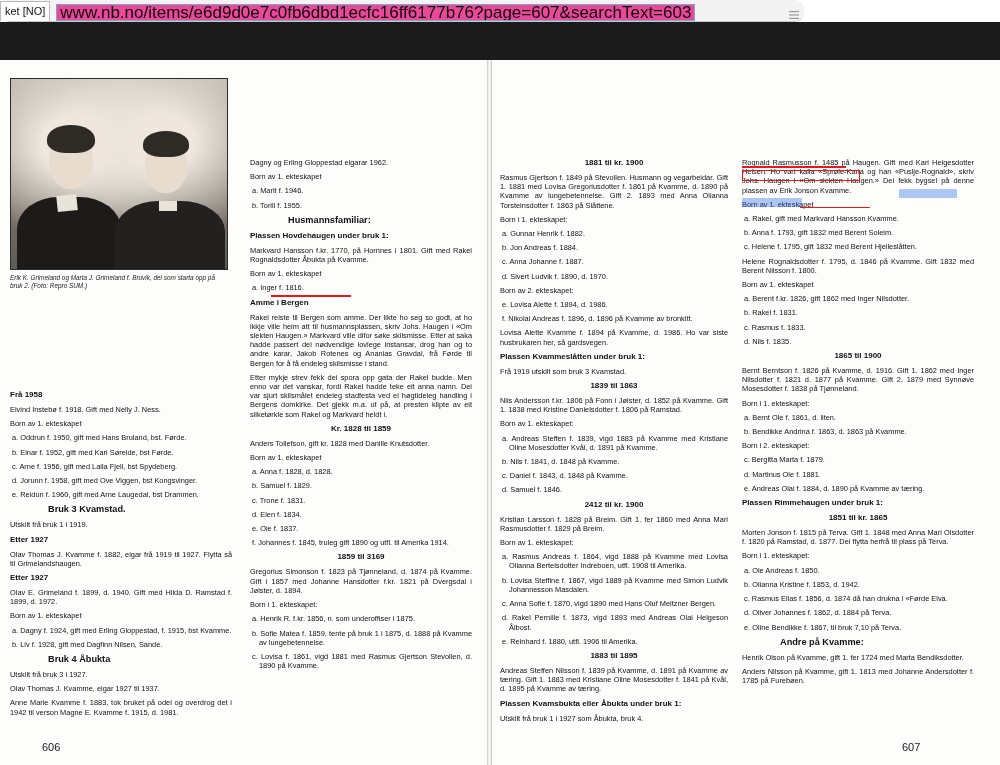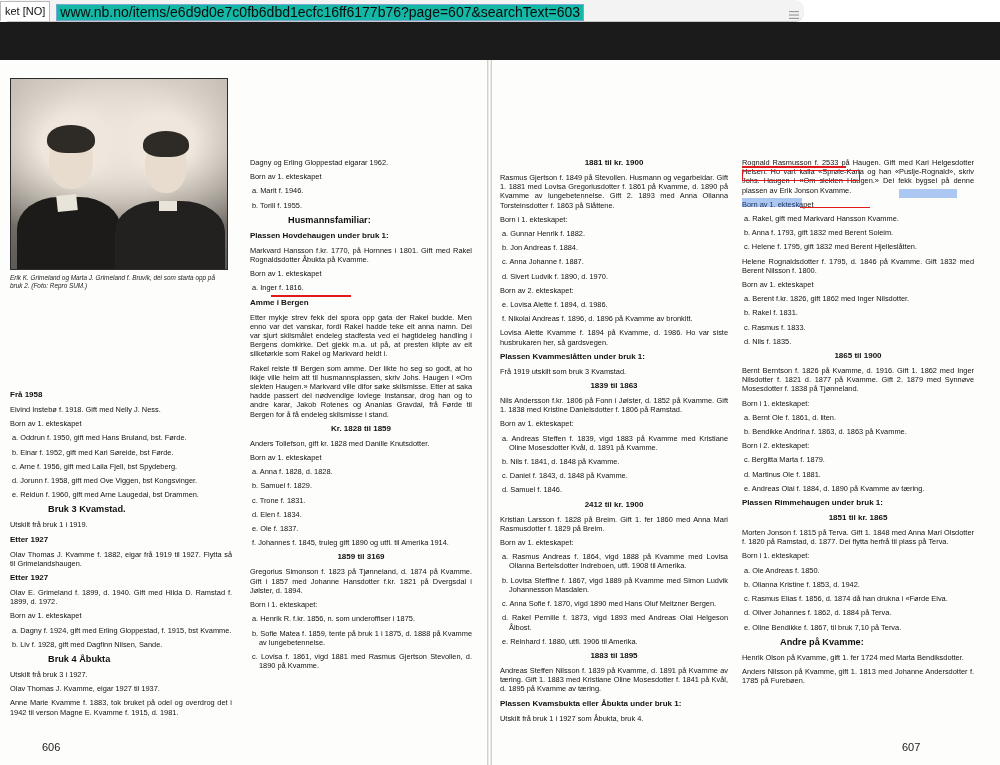--- a/index.html
+++ b/index.html
@@ -17,22 +17,22 @@
     position: absolute; top: 0; left: 0; width: 804px; height: 22px;
     background: #f3f3f3; border-bottom: 1px solid #c8c8c8;
     display: flex; align-items: flex-end; border-radius: 9px;
   }
   .tab-label {
     font-size: 11px; color: #111; padding: 0 4px; white-space: nowrap;
     background: #ffffff; border: 1px solid #b9b9b9; border-bottom: none;
     height: 20px; line-height: 19px; margin-left: 0px; max-width: 60px; overflow: hidden;
   }
   .url-bar {
-    margin-left: 6px; height: 17px; background: #14b8a6; border: 1px solid #7aa7d0;
-    color: #0b0b0b; font-size: 14px; line-height: 15px; padding: 0 3px;
+    margin-left: 6px; height: 17px; background: #ec4899; border: 1px solid #7aa7d0;
+    color: #0b0b0b; font-size: 17px; line-height: 15px; padding: 0 3px;
     white-space: nowrap; overflow: hidden; flex: 0 0 auto;
   }
   .chrome-right { margin-left: auto; display:flex; align-items:center; gap:6px; padding-right:4px;}
   .chrome-ico { width: 12px; height: 12px; opacity: .55; }
 
   
   .viewer {
     position: absolute; top: 22px; left: 0; width: 1000px; height: 743px;
     background: #1b1b1b;
   }
@@ -162,22 +162,22 @@
           <p>Dagny og Erling Gloppestad eigarar 1962.</p>
           <p>Born av 1. ekteskapet</p>
           <p class="indent-lett">a. Marit f. 1946.</p>
           <p class="indent-lett">b. Torill f. 1955.</p>
           <p class="h2">Husmannsfamiliar:</p>
           <p class="h3">Plassen Hovdehaugen under bruk 1:</p>
           <p>Markvard Hansson f.kr. 1770, på Hornnes i 1801. Gift med Rakel Rognaldsdotter Åbukta på Kvamme.</p>
           <p>Born av 1. ekteskapet</p>
           <p class="indent-lett">a. Inger f. 1816.</p>
           <p class="h3">Amme i Bergen</p>
+          <p>Rakel reiste til Bergen som amme. Der likte ho seg so godt, at ho ikkje ville heim att til husmannsplassen, skriv Johs. Haugen i «Om slekten Haugen.» Markvard ville difor søke skilsmisse. Etter at saka hadde passert dei nødvendige lovlege instansar, drog han og to andre karar, Jakob Rotenes og Ananias Gravdal, frå Førde til Bergen for å få endeleg skilsmisse i stand.</p>
           <p>Etter mykje strev fekk dei spora opp gata der Rakel budde. Men enno var det vanskar, fordi Rakel hadde teke eit anna namn. Dei var sjurt skilsmålet endeleg stadfesta ved ei høgtideleg handling i Bergens domkirke. Det gjekk m.a. ut på, at presten klipte av eit silketørkle som Rakel og Markvard heldt i.</p>
-          <p>Rakel reiste til Bergen som amme. Der likte ho seg so godt, at ho ikkje ville heim att til husmannsplassen, skriv Johs. Haugen i «Om slekten Haugen.» Markvard ville difor søke skilsmisse. Etter at saka hadde passert dei nødvendige lovlege instansar, drog han og to andre karar, Jakob Rotenes og Ananias Gravdal, frå Førde til Bergen for å få endeleg skilsmisse i stand.</p>
           <p class="h3 ctr">Kr. 1828 til 1859</p>
           <p>Anders Tollefson, gift kr. 1828 med Danille Knutsdotter.</p>
           <p>Born av 1. ekteskapet</p>
           <p class="indent-lett">a. Anna f. 1828, d. 1828.</p>
           <p class="indent-lett">b. Samuel f. 1829.</p>
           <p class="indent-lett">c. Trone f. 1831.</p>
           <p class="indent-lett">d. Elen f. 1834.</p>
           <p class="indent-lett">e. Ole f. 1837.</p>
           <p class="indent-lett">f. Johannes f. 1845, truleg gift 1890 og utfl. til Amerika 1914.</p>
           <p class="h3 ctr">1859 til 3169</p>
@@ -217,21 +217,21 @@
           <p class="indent-lett">c. Anna Sofie f. 1870, vigd 1890 med Hans Oluf Meitzner Bergen.</p>
           <p class="indent-lett">d. Rakel Pernille f. 1873, vigd 1893 med Andreas Olai Helgeson Ålbost.</p>
           <p class="indent-lett">e. Reinhard f. 1880, utfl. 1906 til Amerika.</p>
           <p class="h3 ctr">1883 til 1895</p>
           <p>Andreas Steffen Nilsson f. 1839 på Kvamme, d. 1891 på Kvamme av tæring. Gift 1. 1883 med Kristiane Oline Mosesdotter f. 1841 på Kvål, d. 1895 på Kvamme av tæring.</p>
           <p class="h3">Plassen Kvamsbukta eller Åbukta under bruk 1:</p>
           <p>Utskilt frå bruk 1 i 1927 som Åbukta, bruk 4.</p>
         </div>
 
       <div class="col" id="c4" style="left:742px; top:98px; width:232px; height:624px;">
-          <p>Rognald Rasmusson f. 2533 på Haugen. Gift med Kari Helgesdotter Helsen. Ho vart kalla «Sprøle-Karia og han «Puslje-Rognald», skriv Johs. Haugen i «Om slekten Haugen.» Dei fekk bygsel på denne plassen av Erik Jonson Kvamme.</p>
+          <p>Rognald Rasmusson f. 1485 på Haugen. Gift med Kari Helgesdotter Helsen. Ho vart kalla «Sprøle-Karia og han «Puslje-Rognald», skriv Johs. Haugen i «Om slekten Haugen.» Dei fekk bygsel på denne plassen av Erik Jonson Kvamme.</p>
           <p>Born av 1. ekteskapet</p>
           <p class="indent-lett">a. Rakel, gift med Markvard Hansson Kvamme.</p>
           <p class="indent-lett">b. Anna f. 1793, gift 1832 med Berent Soleim.</p>
           <p class="indent-lett">c. Helene f. 1795, gift 1832 med Berent Hjelleslåtten.</p>
           <p>Helene Rognaldsdotter f. 1795, d. 1846 på Kvamme. Gift 1832 med Berent Nilsson f. 1800.</p>
           <p>Born av 1. ekteskapet</p>
           <p class="indent-lett">a. Berent f.kr. 1826, gift 1862 med Inger Nilsdotter.</p>
           <p class="indent-lett">b. Rakel f. 1831.</p>
           <p class="indent-lett">c. Rasmus f. 1833.</p>
           <p class="indent-lett">d. Nils f. 1835.</p>

